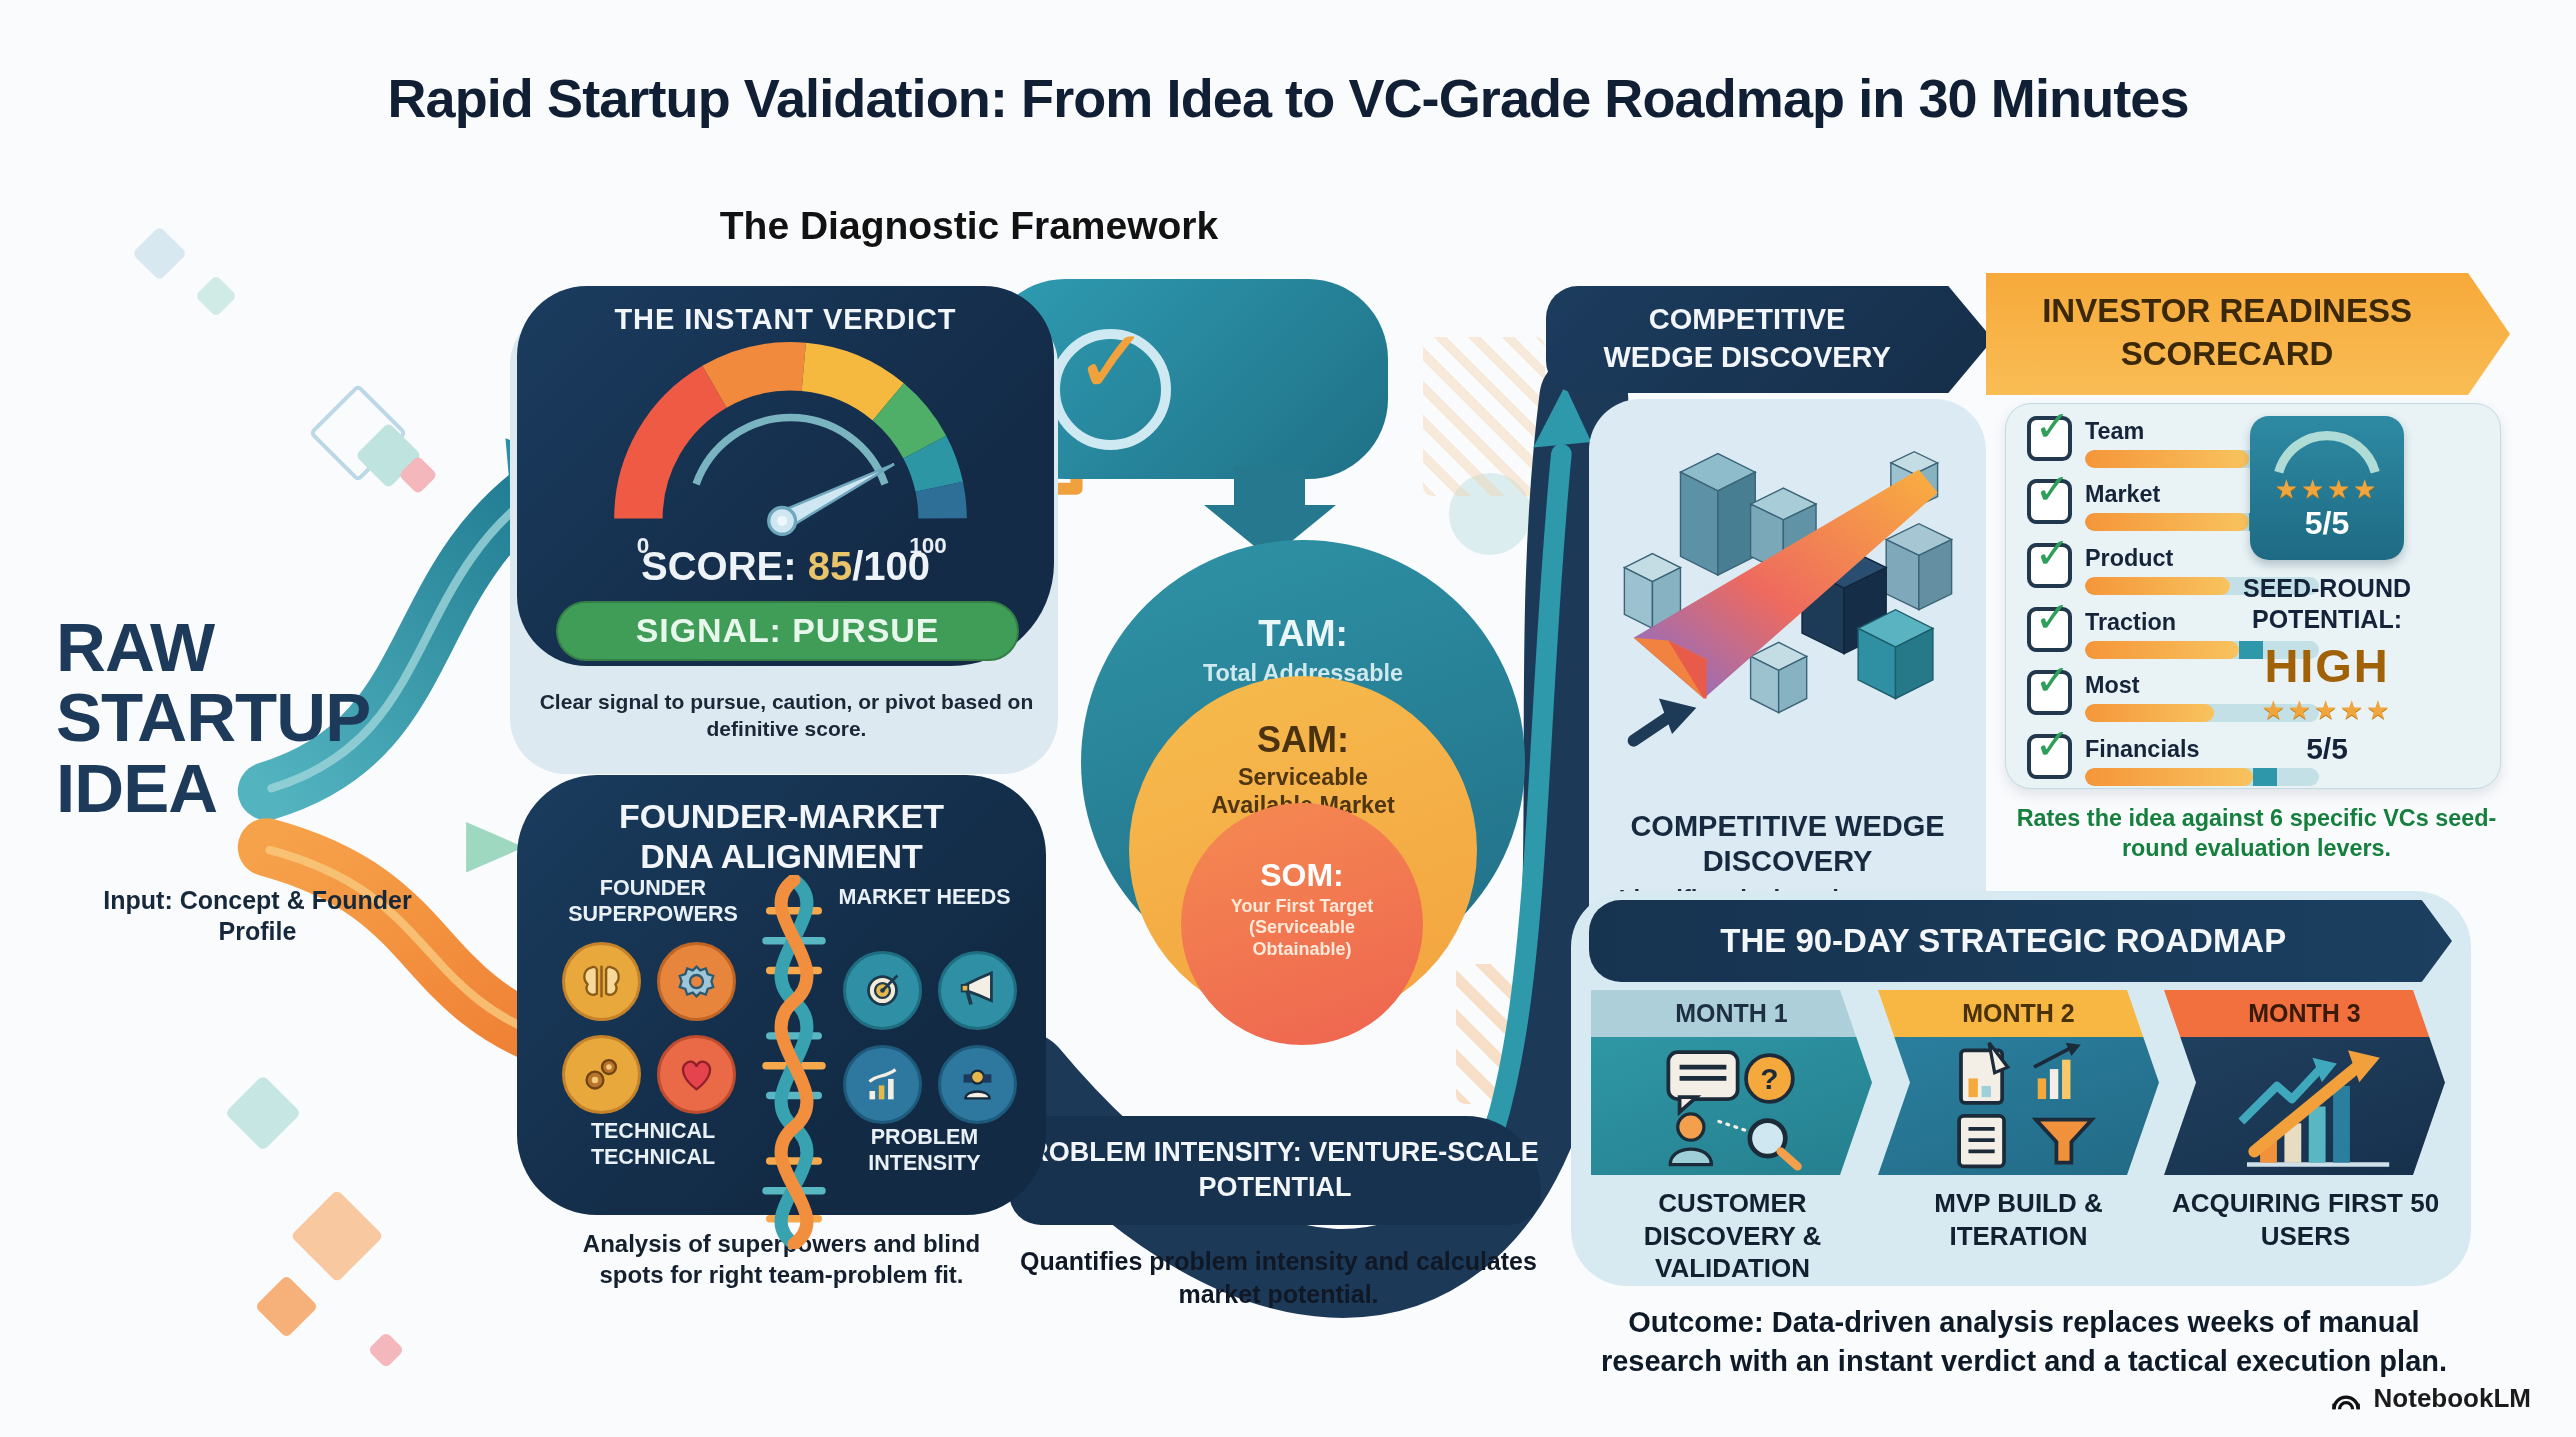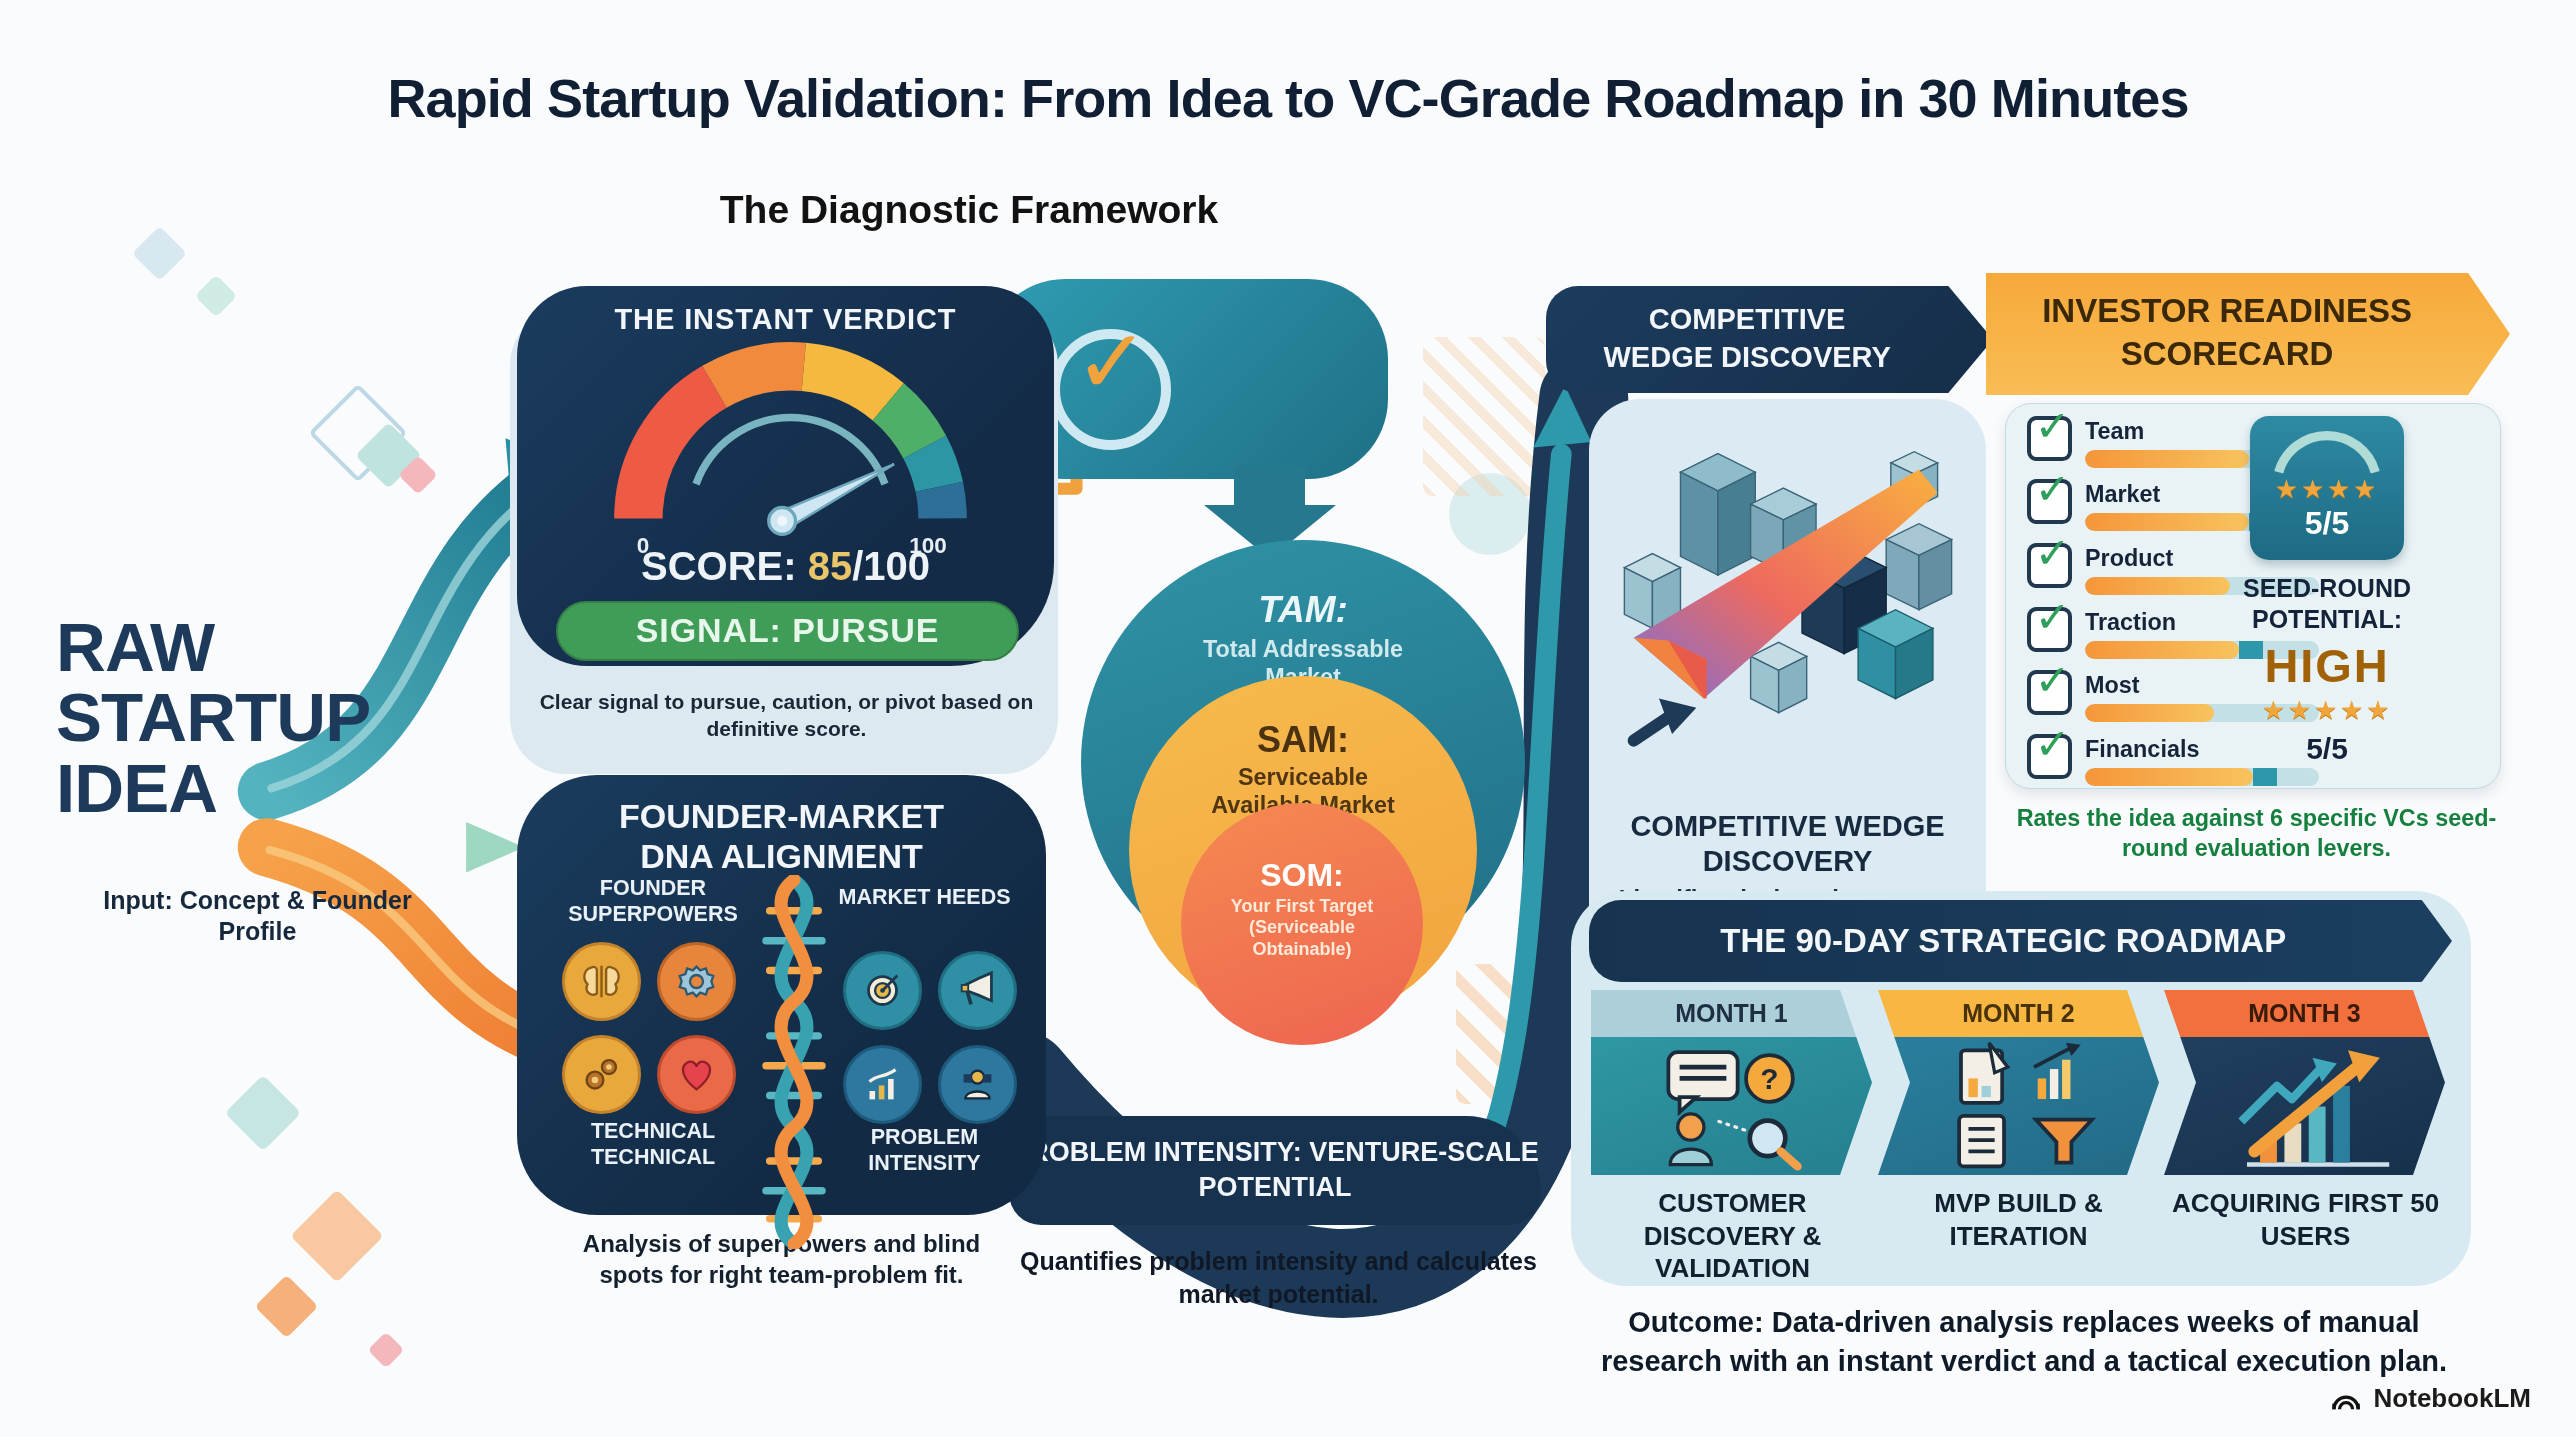--- a/index.html
+++ b/index.html
@@ -31,21 +31,21 @@
   .flow-blob{left:985px;top:279px;width:403px;height:200px;border-radius:80px;
              background:linear-gradient(135deg,#2f9cb2,#1f7086);}
   .flow-stem{left:1234px;top:466px;width:71px;height:43px;background:#26788f;}
   .flow-head{left:1204px;top:505px;width:0;height:0;border-left:66px solid transparent;border-right:66px solid transparent;border-top:54px solid #26788f;}
   .check-circle{left:1050px;top:329px;width:101px;height:101px;border-radius:50%;border:10.3px solid #cfe9f2;}
   .check-glyph{left:1056px;top:309px;width:112px;font-size:90px;font-weight:800;color:#f2a23d;text-align:center;}
 
   
   .circle{border-radius:50%;text-align:center;}
   .tam{left:1081px;top:540px;width:444px;height:444px;background:linear-gradient(160deg,#2f93a6,#206e86);}
-  .tam-t{margin-top:49px;font-size:37px;font-weight:800;color:#eaf6f8;font-style:italic;}
+  .tam-t{margin-top:73px;font-size:37px;font-weight:800;color:#eaf6f8;}
   .tam-s{margin:3.7px auto 0;width:253px;font-size:23.4px;font-weight:700;color:#cfe9ee;line-height:1.2;}
   .sam{left:1129px;top:676px;width:348px;height:348px;background:linear-gradient(160deg,#f6bb4d,#f3a33f);}
   .sam-t{margin-top:43px;font-size:36px;font-weight:800;color:#4a3110;}
   .sam-s{margin:1.9px auto 0;width:234px;font-size:23.4px;font-weight:700;color:#503513;line-height:1.2;}
   .som{left:1181px;top:803px;width:242px;height:242px;background:linear-gradient(160deg,#f58a51,#ee6450);}
   .som-t{margin-top:54px;font-size:32px;font-weight:800;color:#ffffff;}
   .som-s{margin:1.9px auto 0;width:168px;font-size:18px;font-weight:700;color:#ffe9d9;line-height:1.2;}
   .pi-banner{left:1009px;top:1116px;width:532px;height:109px;background:#16324e;border-radius:32px 75px 32px 32px;}
   .pi-banner-text{left:0;top:19px;width:100%;font-size:27px;font-weight:800;color:#f2f6fa;line-height:1.3;}
   .pi-caption{left:1020px;top:1245px;width:517px;font-size:25px;font-weight:700;color:#101826;line-height:1.3;}
@@ -149,21 +149,21 @@
 
     <path d="M 1088,522 L 1150,522 L 1150,412 L 1178,412" stroke="#f0a03c" stroke-width="13" fill="none" stroke-linejoin="round"></path>
     <polygon points="1172,392 1172,432 1208,412" fill="#f0a03c"></polygon>
 
     <path d="M 1095,1150 C 1320,1420 1560,1430 1645,1180 C 1700,1010 1655,720 1692,425" stroke="#1c3a58" stroke-width="95" fill="none" stroke-linecap="round"></path>
     <path d="M 1565,1285 C 1650,1130 1635,830 1668,485" stroke="#2f99ac" stroke-width="22" fill="none" stroke-linecap="round"></path>
     <polygon points="1638,478 1700,472 1672,412" fill="#2f99ac"></polygon>
   </svg>
 
   <div class="abs z3 main-title">Rapid Startup Validation: From Idea to VC-Grade Roadmap in 30 Minutes</div>
-  <div class="abs z3 section-heading" style="left:688px;top:188px;width:562px;text-align:center;">The Diagnostic Framework</div>
+  <div class="abs z3 section-heading" style="left:688px;top:204px;width:562px;text-align:center;">The Diagnostic Framework</div>
 
   <div class="abs z3 raw-title">
     <div>RAW</div>
     <div>STARTUP</div>
     <div>IDEA</div>
   </div>
   <div class="abs z3 raw-sub">Input: Concept &amp; Founder Profile</div>
 
   <div class="abs z1 flow-blob"></div>
   <div class="abs z1 flow-stem"></div>

